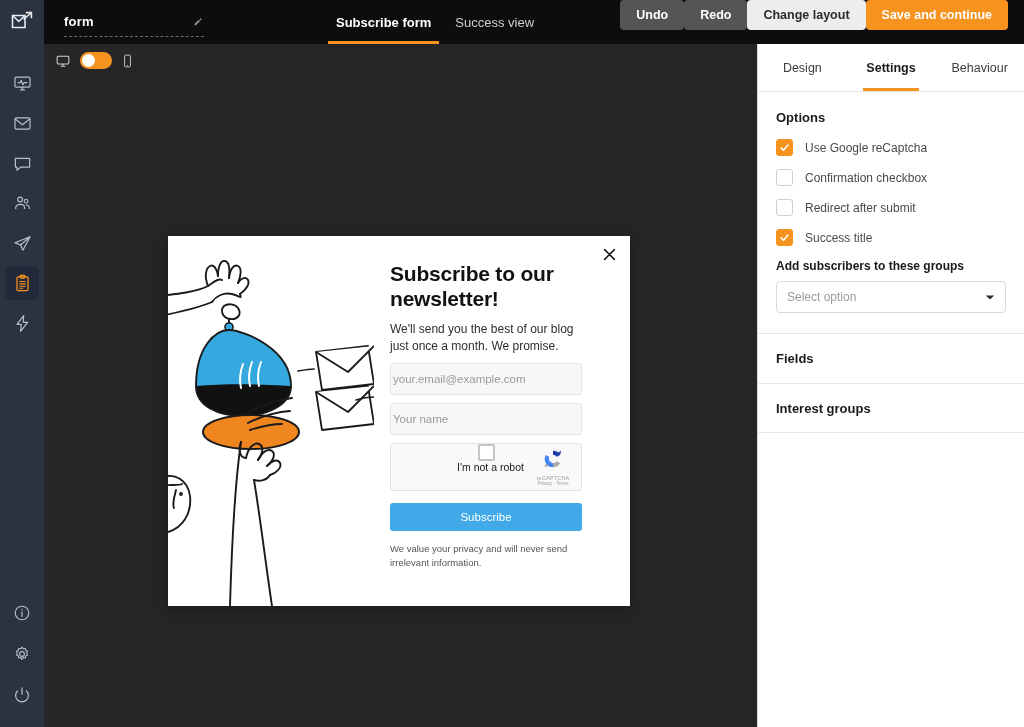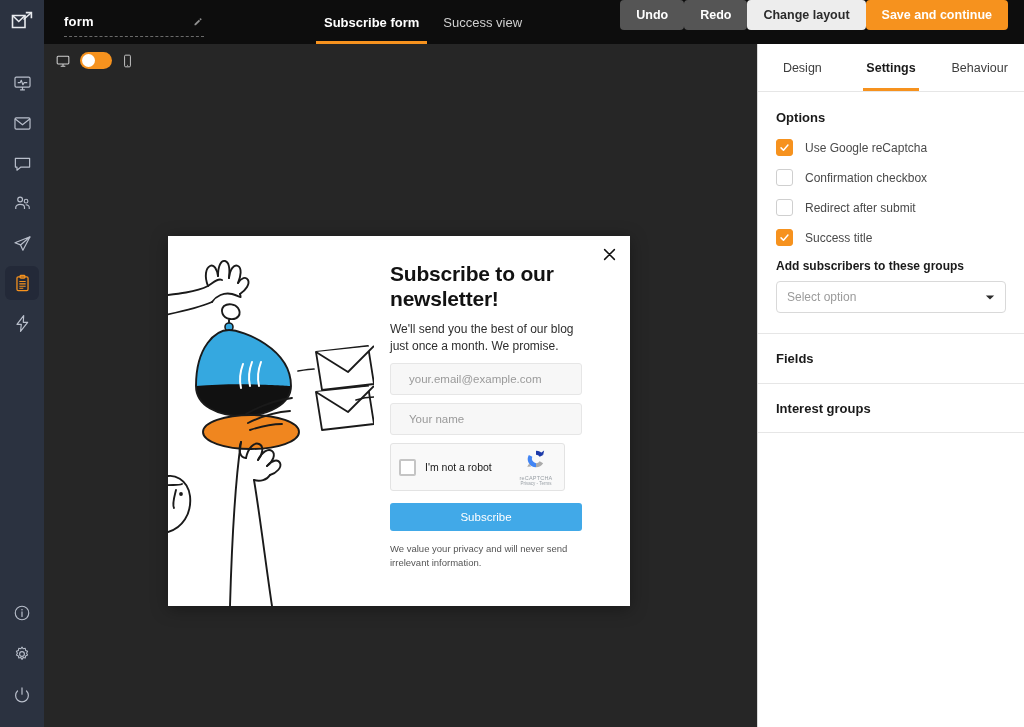--- a/index.html
+++ b/index.html
@@ -53,21 +53,21 @@
     border-bottom: 1px dashed #6a6a6a;
     cursor: text;
   }
   .form-name {
     color: #ffffff; font-size: 13px; font-weight: bold;
     letter-spacing: .2px; flex: 1;
   }
   .pencil-icon { opacity: .75; margin-right: 2px; }
 
   .tabs-center {
-    position: absolute; left: 268px; top: 0; height: 44px;
+    position: absolute; left: 280px; top: 0; height: 44px;
     display: flex; align-items: flex-start; gap: 0;
   }
   .ctab {
     display: flex; align-items: center; padding: 0 12px;
     color: #cfcfcf; font-size: 13px; height: 44px;
     position: relative; cursor: pointer;
   }
   .ctab.active { color: #ffffff; font-weight: bold; }
   .ctab.active:after {
     content: ""; position: absolute; left: 4px; right: 4px; bottom: 0;
@@ -135,30 +135,30 @@
     line-height: 1.18; letter-spacing: -.2px;
     margin-bottom: 9px; max-width: 170px;
   }
   .pop-sub {
     font-size: 12px; color: #2e2e2e; line-height: 1.45;
     margin-bottom: 8px; max-width: 190px;
   }
   .pf-input {
     width: 192px; height: 32px; background: #f7f7f7;
     border: 1px solid #e6e6e6; border-radius: 3px;
-    font-size: 11.5px; color: #9a9a9a; padding: 0 18px;
+    font-size: 11.5px; color: #9a9a9a; padding: 0 2px;
     display: flex; align-items: center;
     margin-bottom: 8px; cursor: text;
     font-family: "Liberation Sans", sans-serif;
   }
   .captcha {
-    width: 175px; height: 48px; background: #f9f9f9;
+    width: 192px; height: 48px; background: #f9f9f9;
     border: 1px solid #e3e3e3; border-radius: 3px;
     display: flex; align-items: center; padding: 0 8px;
-    margin-bottom: 12px; position: relative; cursor: pointer;
+    margin-bottom: 12px; position: relative; cursor: pointer; flex-direction: column;
   }
   .cap-box {
     width: 17px; height: 17px; background: #fff;
     border: 2px solid #c5c5c5; border-radius: 2px; flex: none;
   }
   .cap-label { font-size: 10.5px; color: #1a1a1a; margin-left: 9px; }
   .cap-brand {
     position: absolute; right: 6px; top: 4px;
     width: 44px; text-align: center;
   }

